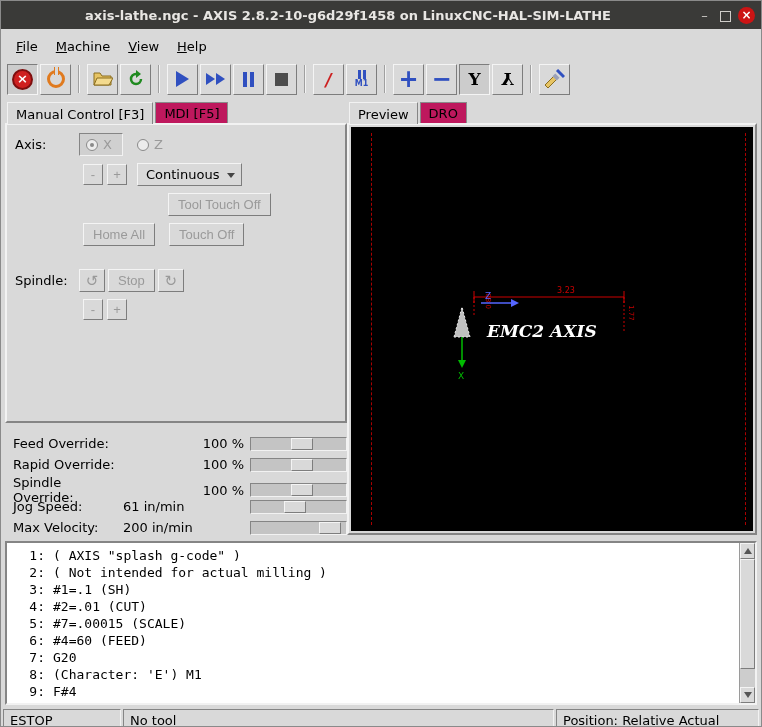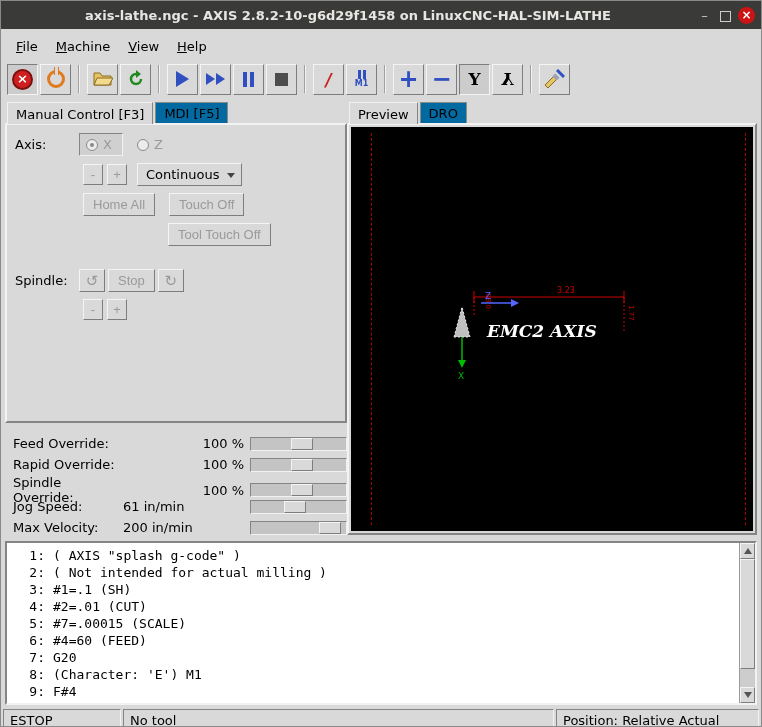--- a/index.html
+++ b/index.html
@@ -42,21 +42,21 @@
   .ic-plus, .ic-minus { color: #3050c0; font-weight: bold; font-size: 24px; line-height: 20px; }
   .ic-Y { font-family: "DejaVu Serif", serif; font-weight: bold; font-size: 17px; }
   .ic-Y.flip { transform: scaleY(-1); }
 
   
   .main { flex: none; height: 436px; display: flex; padding: 0 4px; }
   .col-left { width: 342px; flex: none; display: flex; flex-direction: column; }
   .col-right { flex: 1; display: flex; flex-direction: column; }
 
   .tabrow { height: 24px; flex: none; display: flex; align-items: flex-end; padding-left: 2px; }
-  .tab { padding: 3px 8px 2px; border: 1px solid #8a8a8a; border-bottom: none; background: #0369a1; margin-right: 2px; font-size: 13px; }
+  .tab { padding: 3px 8px 2px; border: 1px solid #8a8a8a; border-bottom: none; background: #be185d; margin-right: 2px; font-size: 13px; }
   .tab.selected { background: #d9d9d9; border-color: #f2f2f2 #858585 transparent #f2f2f2; padding-top: 4px; position: relative; z-index: 2; margin-bottom: -1px; }
 
   .nb-body { border: 2px solid; border-color: #f2f2f2 #858585 #858585 #f2f2f2; background: #d9d9d9; position: relative; z-index: 1; }
   .nb-left { height: 300px; flex: none; padding: 8px; }
   .nb-right { height: 412px; flex: none; padding: 2px; }
 
   
   .mc-row { display: flex; align-items: center; margin-bottom: 7px; }
   .mc-label { width: 64px; flex: none; }
   .radio-box { display: flex; align-items: center; gap: 5px; padding: 3px 10px 3px 6px; border: 1px solid; border-color: #858585 #f2f2f2 #f2f2f2 #858585; background: #d0d0d0; margin-right: 14px; }
@@ -224,27 +224,27 @@
 
         <div class="mc-row indent1">
           <button class="btn small disabled">-</button>
           <button class="btn small disabled">+</button>
           <span class="combo">
             <span>Continuous</span>
             <span class="arrow"></span>
           </span>
         </div>
 
+        <div class="mc-row indent2">
+          <button class="btn disabled">Tool Touch Off</button>
+        </div>
+
         <div class="mc-row indent1">
           <button class="btn disabled" style="margin-right:14px;">Home All</button>
           <button class="btn disabled">Touch Off</button>
-        </div>
-
-        <div class="mc-row indent2">
-          <button class="btn disabled">Tool Touch Off</button>
         </div>
 
         <div class="gap-lg"></div>
 
         <div class="mc-row">
           <span class="mc-label">Spindle:</span>
           <button class="btn spin-btn disabled">
               <span>↺</span>
             </button>
           <button class="btn disabled" style="margin-right:3px;">Stop</button>

